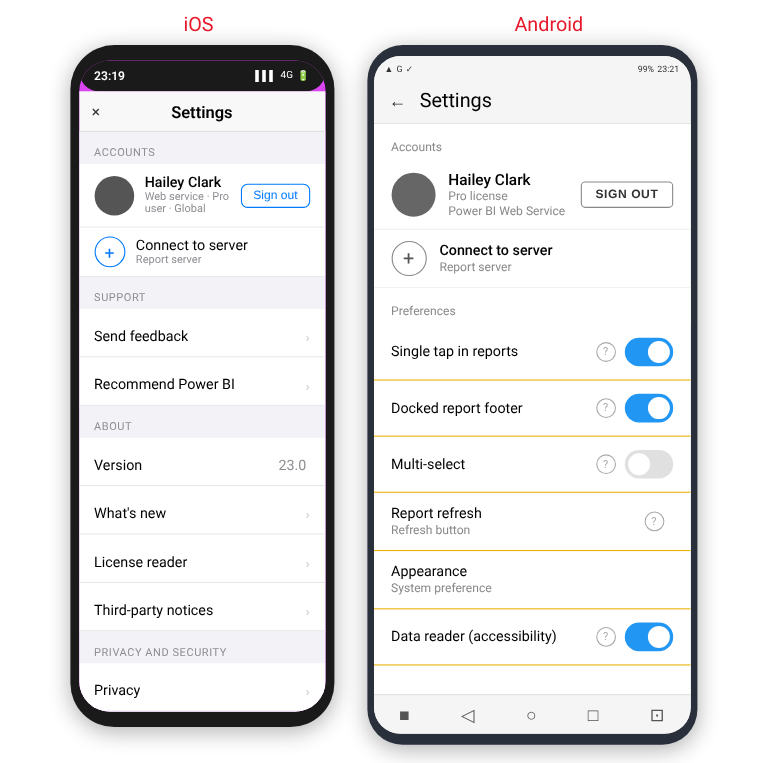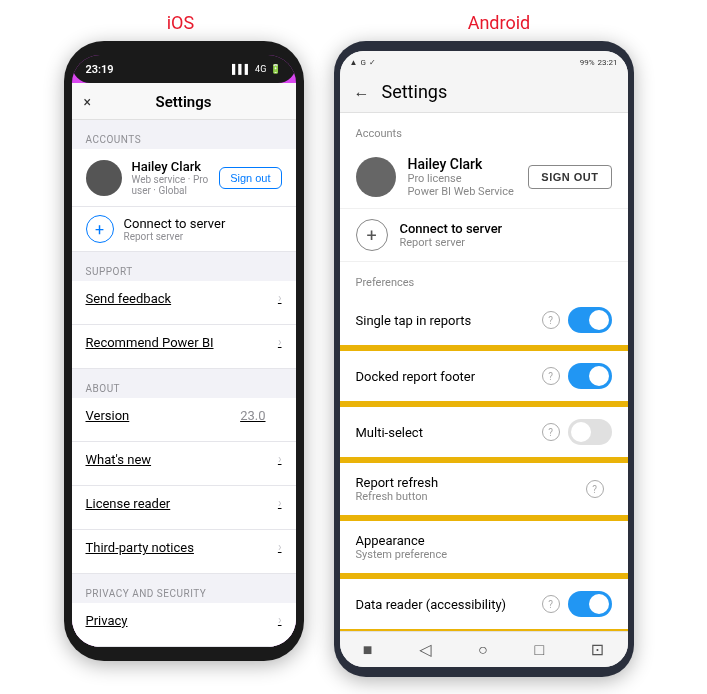--- a/index.html
+++ b/index.html
@@ -116,35 +116,34 @@
       padding: 14px 14px 4px;
       font-size: 10px;
       color: #8e8e93;
       text-transform: uppercase;
       letter-spacing: 0.5px;
       background: #f2f2f7;
     }
     .ios-row {
       background: #fff;
       display: flex;
-      align-items: flex-start;
+      align-items: flex-end;
       padding: 10px 14px;
       border-bottom: 1px solid #e5e5ea;
       min-height: 44px;
-      text-decoration: underline;
     }
     .ios-row-text {
       flex: 1;
       font-size: 13px;
       color: #000;
     }
     .ios-row-value {
       font-size: 13px;
       color: #8e8e93;
-      margin-right: 16px;
+      margin-right: 3px;
     }
     .ios-chevron {
       color: #c7c7cc;
       font-size: 12px;
     }
     .ios-account-row {
       background: #fff;
       display: flex;
       align-items: center;
       padding: 10px 14px;
@@ -337,21 +336,21 @@
       font-size: 18px;
       flex-shrink: 0;
     }
     .android-connect-info .android-account-name {
       font-size: 13px;
     }
     .android-row {
       display: flex;
       align-items: center;
       padding: 12px 16px;
-      border-bottom: 6px solid #eab308;
+      border-bottom: 1px solid #eab308;
       min-height: 50px;
     }
     .android-row-content {
       flex: 1;
     }
     .android-row-text {
       font-size: 13px;
       color: #000;
     }
     .android-row-sub {

